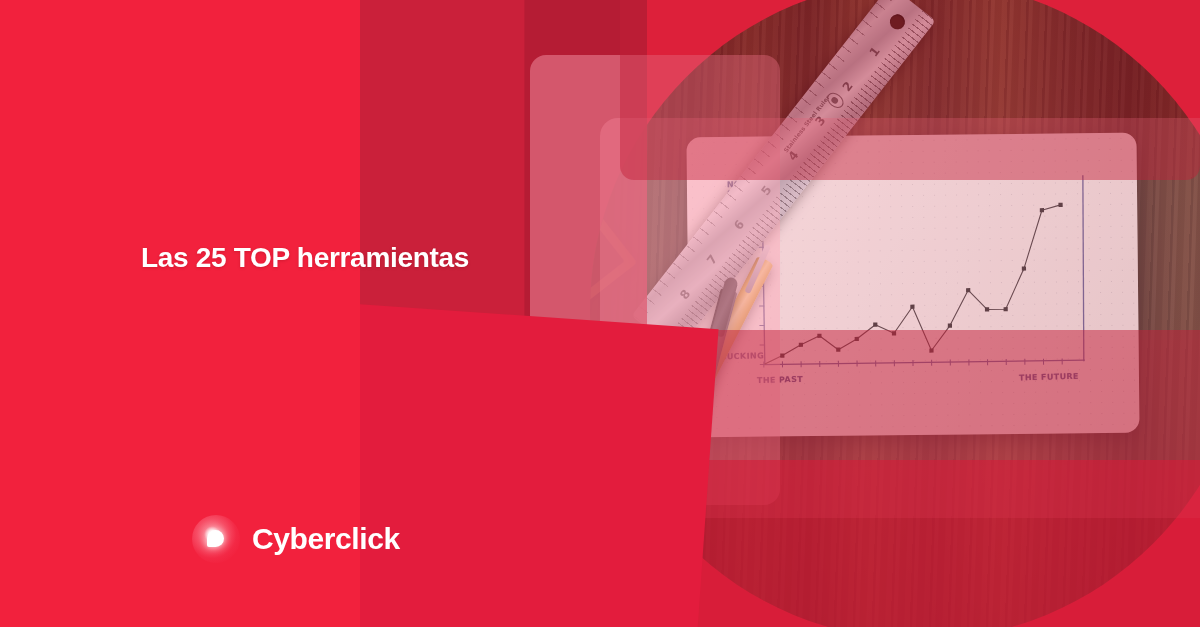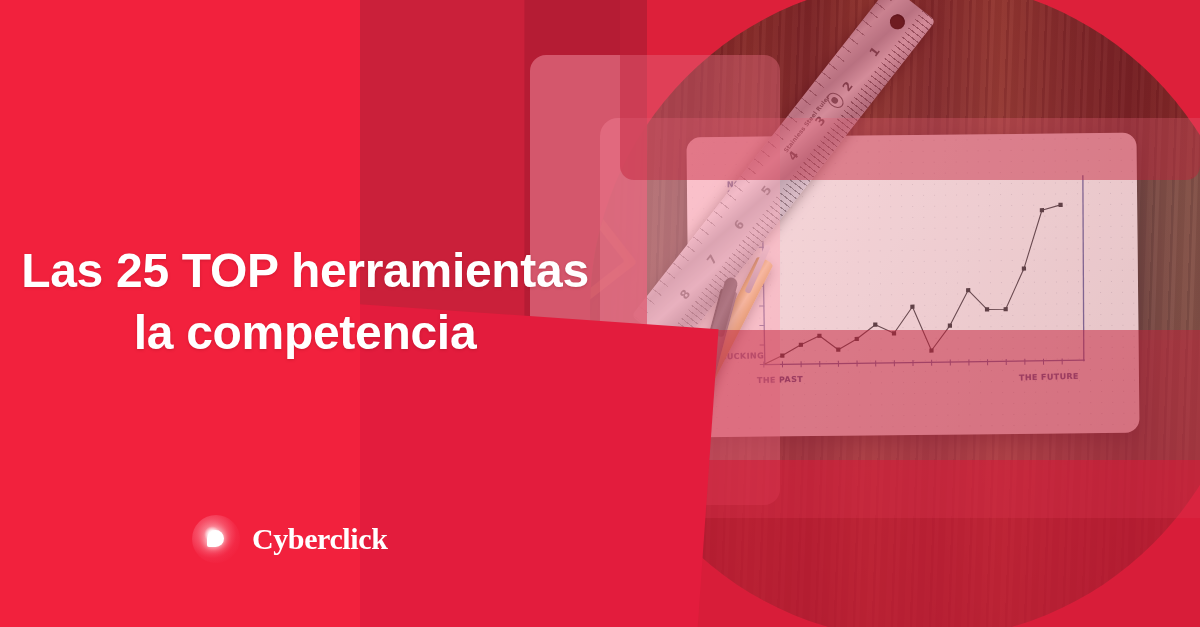--- a/index.html
+++ b/index.html
@@ -279,34 +279,34 @@
     clip-path:inset(0 52% 0 0);
   }
 
   
   .title {
     position:absolute;
     left:0px; top:240px;
     width:610px;
     z-index:40;
     color:#fff;
-    font-size:48px;
+    font-size:28px;
     font-weight:700;
     line-height:1.30;
     text-align:center;
     letter-spacing:-0.3px;
     text-shadow:0 1px 3px rgba(120,0,20,.25);
   }
   .title .tl { display:block; }
 
   .logo {
     position:absolute;
     left:192px; top:515px;
     z-index:40;
-    display:flex; align-items:center; gap:12px;font-family:Liberation Serif, serif;
+    display:flex; align-items:center; gap:12px;
   }
   .logo-mark {
     position:relative;
     width:48px; height:48px; border-radius:50%;
     background:radial-gradient(circle at 42% 40%,
       rgba(255,255,255,.95) 0%, rgba(255,255,255,.92) 9%,
       rgba(255,190,200,.55) 20%, rgba(255,150,168,.38) 38%,
       rgba(247,70,100,.22) 60%, rgba(242,33,61,0) 78%);
   }
   .logo-mark .dot {
@@ -427,21 +427,20 @@
   <div class="ov rect-pink-a"></div>
   <div class="ov rect-pink-b"></div>
   <div class="ov rect-red-a"></div>
   <div class="ov rect-red-b"></div>
   <div class="ov rect-red-c"></div>
   <div class="ov wedge-bl"></div>
   <div class="ov wedge-left-solid"></div>
 
   <h1 class="title">
     <span class="tl">Las 25 TOP herramientas</span>
-    <span class="tl">la competencia</span>
   </h1>
 
   <div class="logo">
     <span class="logo-mark">
       <span class="dot"></span>
     </span>
     <span class="logo-text">Cyberclick</span>
   </div>
 
 </div>

